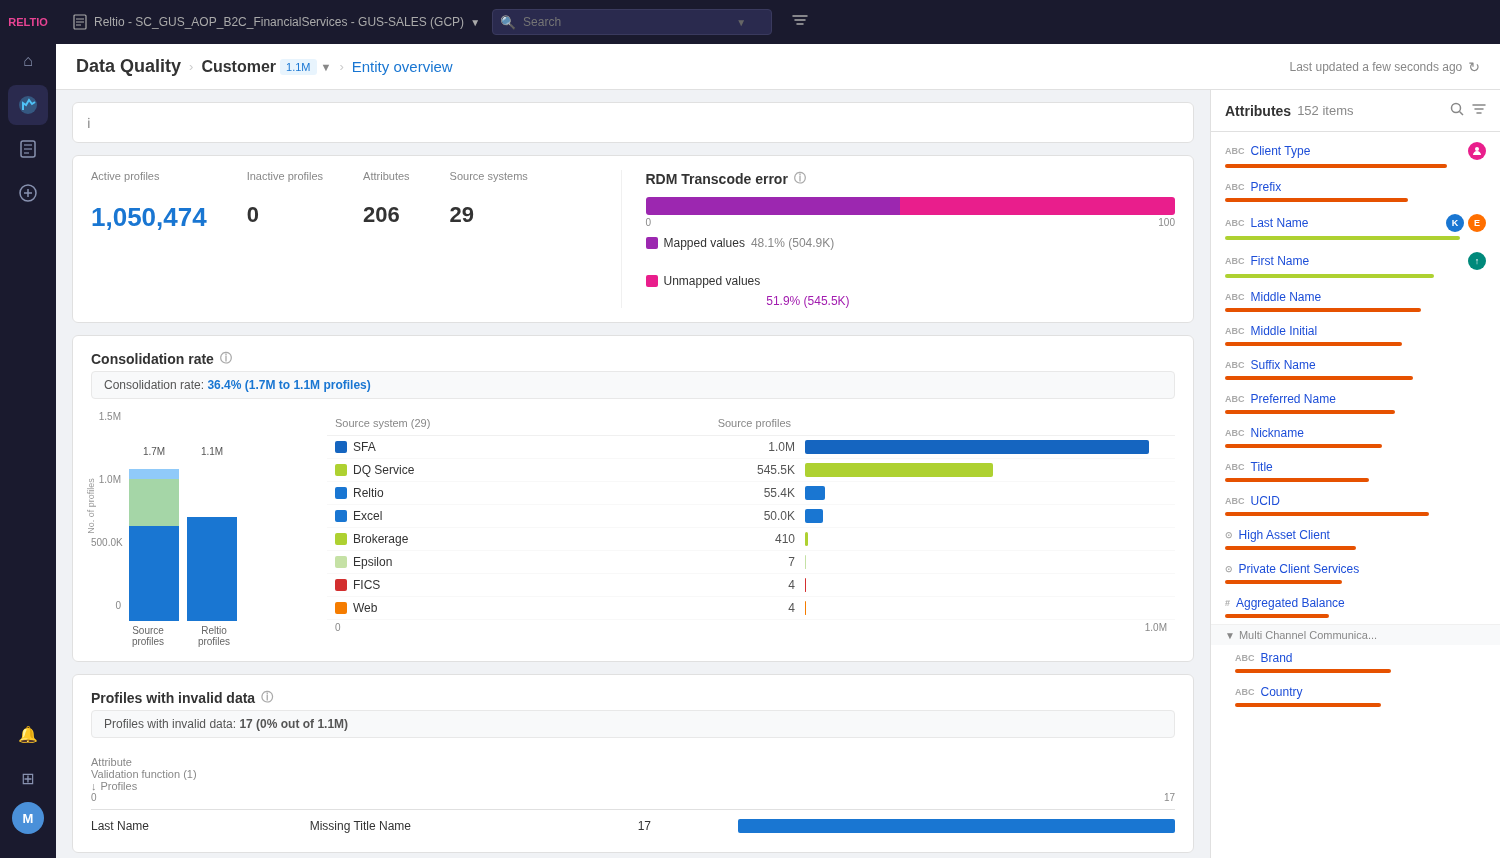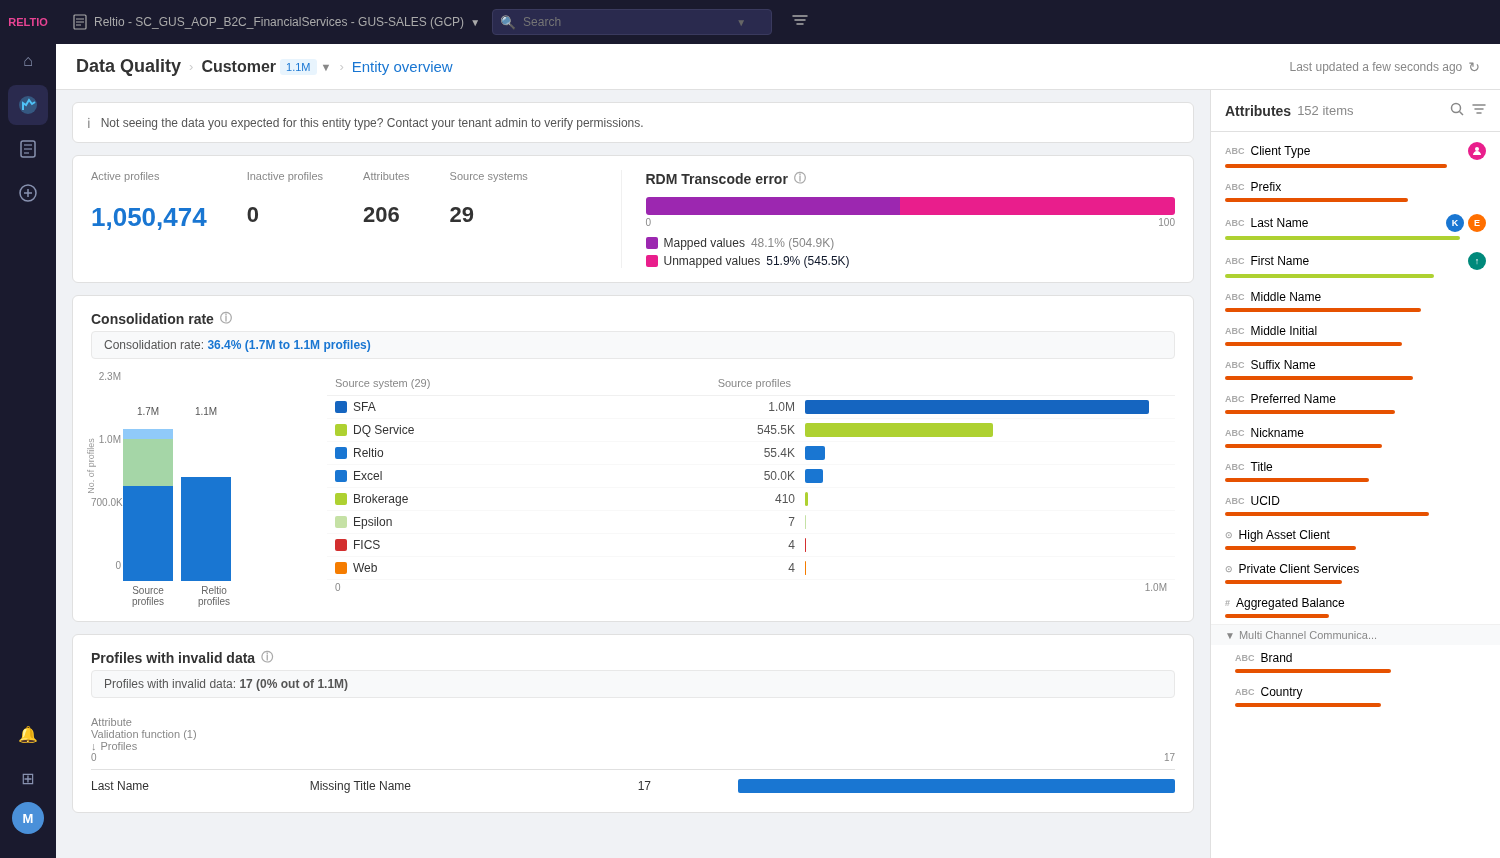--- a/index.html
+++ b/index.html
@@ -272,21 +272,21 @@
       gap: 6px;
     }
     .attributes-title { font-size: 14px; font-weight: 600; color: #333; }
     .attributes-count { color: #888; font-size: 13px; }
     .attributes-actions { margin-left: auto; display: flex; gap: 8px; }
     .attr-action-btn { color: #888; cursor: pointer; font-size: 14px; }
     .attributes-list { flex: 1; overflow-y: auto; padding: 4px 0; }
     .attr-item { padding: 6px 14px; display: flex; flex-direction: column; gap: 2px; }
     .attr-header { display: flex; align-items: center; gap: 6px; }
     .attr-type-icon { color: #aaa; font-size: 10px; font-weight: 600; }
-    .attr-name { font-size: 12px; color: #000000; flex: 1; }
+    .attr-name { font-size: 12px; color: #1d4ed8; flex: 1; }
     .attr-badges { display: flex; gap: 4px; }
     .attr-badge { width: 18px; height: 18px; border-radius: 50%; display: flex; align-items: center; justify-content: center; font-size: 9px; font-weight: bold; }
     .badge-blue { background: #1976d2; color: #fff; }
     .badge-orange { background: #ff6f00; color: #fff; }
     .badge-teal { background: #00897b; color: #fff; }
     .attr-bar { height: 4px; border-radius: 2px; margin-top: 2px; }
     .bar-orange { background: #e65100; }
     .bar-yellow-green { background: #aed131; }
     .attr-section-header { padding: 4px 14px; font-size: 11px; color: #888; background: #f8f9fa; border-top: 1px solid #f0f0f0; display: flex; align-items: center; gap: 4px; }
     .attr-section-toggle { font-size: 10px; color: #888; }
@@ -366,21 +366,20 @@
       <span class="refresh-icon">↻</span>
     </div>
   </div>
 
   <div class="main-content">
 
     <div class="left-panel">
 
       <div class="alert-bar">
         <span class="alert-icon">ℹ</span>
-        <span>Not seeing the data you expected for this entity type? Contact your tenant admin to verify permissions.</span>
       </div>
 
       <div class="stats-card">
         <div class="stats-left">
           <div class="stats-row">
             <div class="stat-item">
               <span class="stat-label">Active profiles</span>
               <span class="stat-value large">1,050,474</span>
             </div>
             <div class="stat-item">
@@ -414,21 +413,21 @@
           </div>
           <div class="rdm-legend">
             <div class="legend-item">
               <div class="legend-dot" style="background:#9c27b0;"></div>
               <span>Mapped values</span>
               <span style="color:#888;">48.1% (504.9K)</span>
             </div>
             <div class="legend-item">
               <div class="legend-dot" style="background:#e91e8c;"></div>
               <span>Unmapped values</span>
-              <span style="color:#0f172a;">51.9% (545.5K)</span>
+              <span style="color:#a21caf;margin-top:40px;">51.9% (545.5K)</span>
             </div>
           </div>
         </div>
       </div>
 
       <div class="consolidation-card">
         <div class="section-title">
           <span>Consolidation rate</span>
           <span class="info-icon">ⓘ</span>
         </div>
@@ -436,27 +435,27 @@
           <span>Consolidation rate:</span>
           <strong>36.4% (1.7M to 1.1M profiles)</strong>
         </div>
         <div class="chart-area">
 
           <div class="bar-chart-left">
             <span class="chart-axis-title">No. of profiles</span>
             <div style="display:flex; gap:8px; margin-left:32px; align-items:flex-end; height:210px; position:relative;">
 
               <div style="position:absolute;left:-32px;top:0;height:200px;display:flex;flex-direction:column;justify-content:space-between;font-size:10px;color:#888;text-align:right;width:30px;">
-                <span>2.3M</span>
+                <span>1.5M</span>
                 <span>1.0M</span>
-                <span>700.0K</span>
+                <span>500.0K</span>
                 <span>0</span>
               </div>
 
-              <div style="display:flex;flex-direction:column;align-items:center;gap:4px;justify-content:flex-end;height:200px;">
+              <div style="display:flex;flex-direction:column;align-items:center;gap:4px;justify-content:flex-end;height:200px;margin-left:6px;">
                 <span style="font-size:10px;color:#555;">1.7M</span>
                 <div style="width:50px;height:160px;display:flex;flex-direction:column;justify-content:flex-end;">
                   <div style="width:50px;height:152px;display:flex;flex-direction:column;justify-content:flex-end;">
                     <div style="width:100%;height:100%;display:flex;flex-direction:column;">
                       <div style="flex:0.1;background:#90caf9;"></div>
                       <div style="flex:0.5;background:#a5d6a7;"></div>
                       <div style="flex:1;background:#1976d2;"></div>
                     </div>
                   </div>
                 </div>

